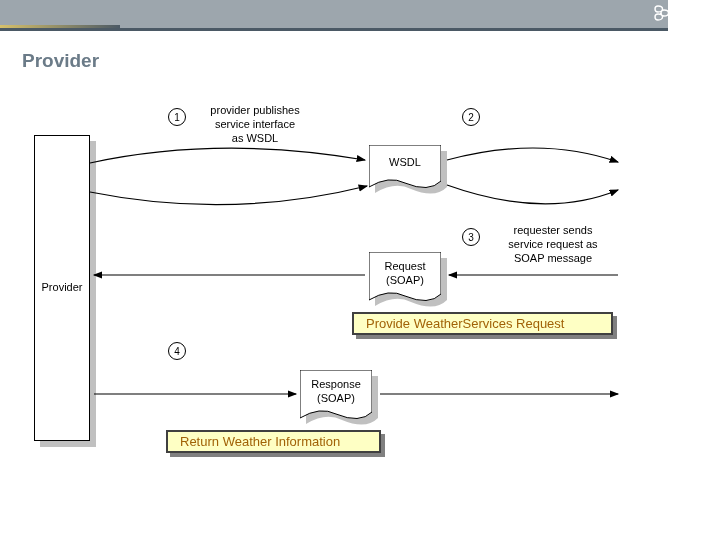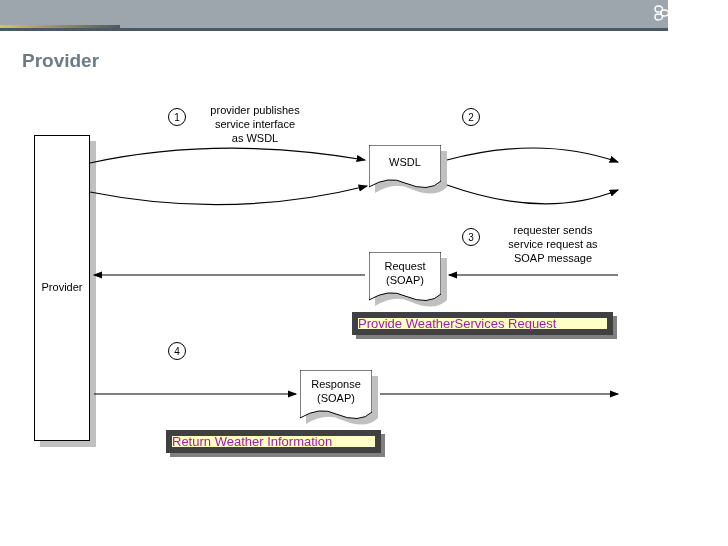--- a/index.html
+++ b/index.html
@@ -24,21 +24,21 @@
   .shadow { position: absolute; background: #c0c0c0; z-index: 0; }
   .face { position: absolute; background: #fff; border: 1px solid #000; z-index: 1; display: flex; align-items: center; justify-content: center; text-align: center; font-size: 11px; line-height: 1.2; }
 
   
   .doc { position: absolute; }
   .doc .doc-shadow, .doc .doc-face {
     position: absolute; left: 0; top: 0; width: 100%; height: 100%;
   }
 
   
-  .note { position: absolute; background: #feffc4; border: 6px solid #404040; z-index: 3; font-size: 13px; color: #a21caf; display: flex; align-items: center; padding-left: 0; white-space: nowrap; }
+  .note { position: absolute; background: #feffc4; border: 2px solid #404040; z-index: 3; font-size: 13px; color: #a16207; display: flex; align-items: center; padding-left: 12px; white-space: nowrap; }
   .note-shadow { position: absolute; background: #808080; z-index: 2; }
 
   
   .badge { position: absolute; width: 18px; height: 18px; border: 1px solid #000; border-radius: 50%; background: #fff; font-size: 10px; display: flex; align-items: center; justify-content: center; z-index: 3; }
 
   
   .lbl { position: absolute; font-size: 11px; text-align: center; z-index: 3; color: #000; line-height: 1.25; }
 
   
   .arrow-svg { position: absolute; top: 0; left: 0; z-index: 2; pointer-events: none; }

